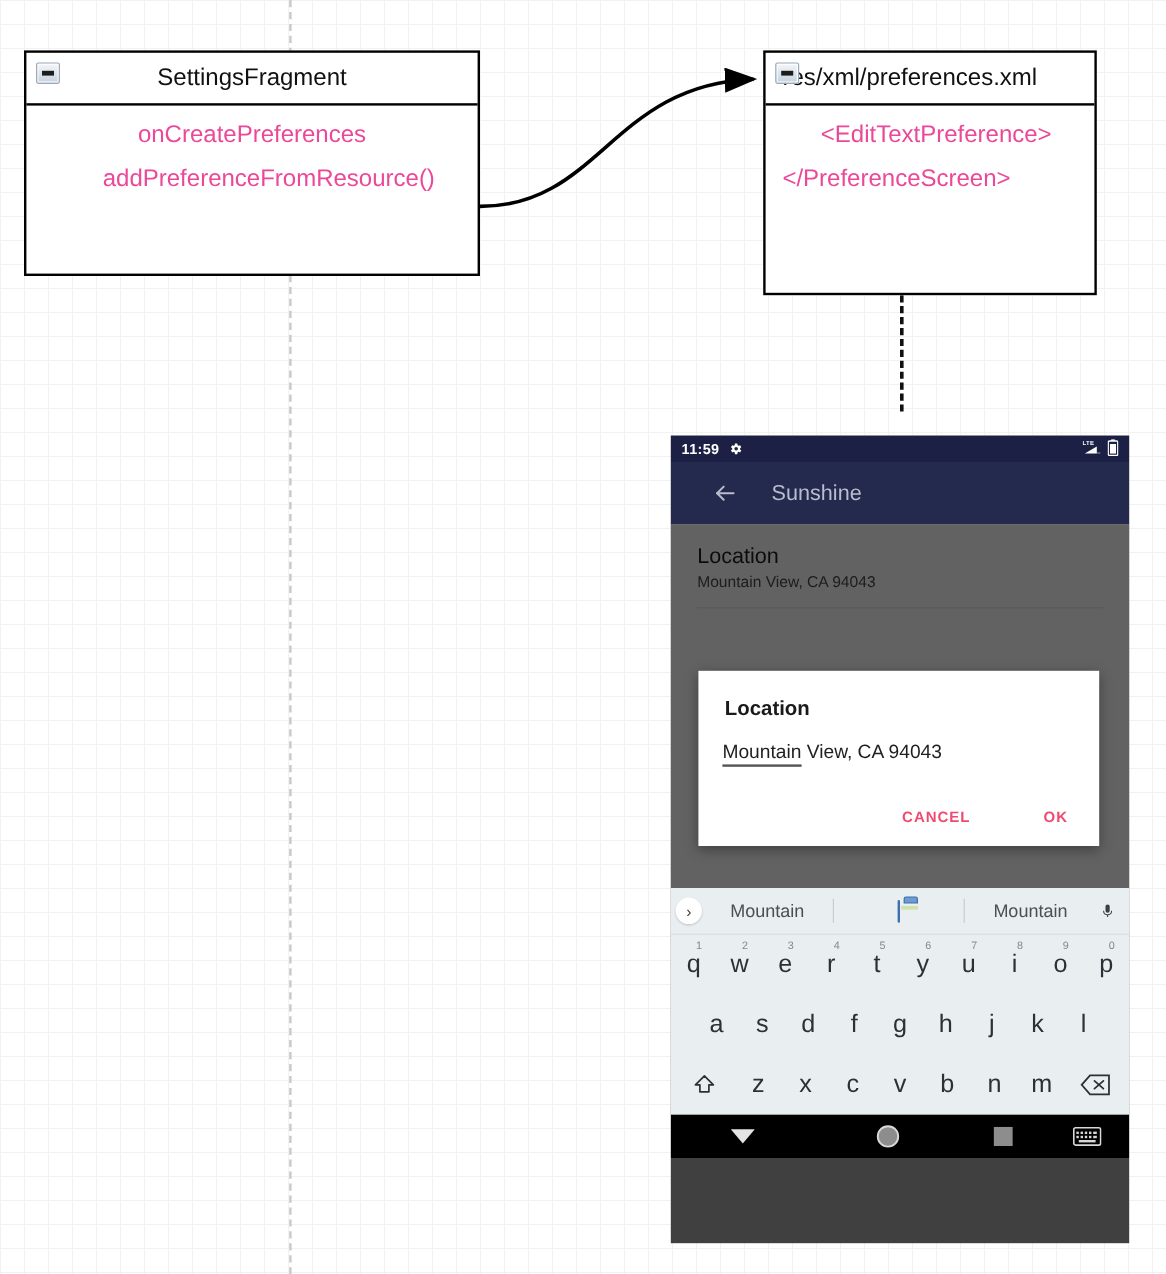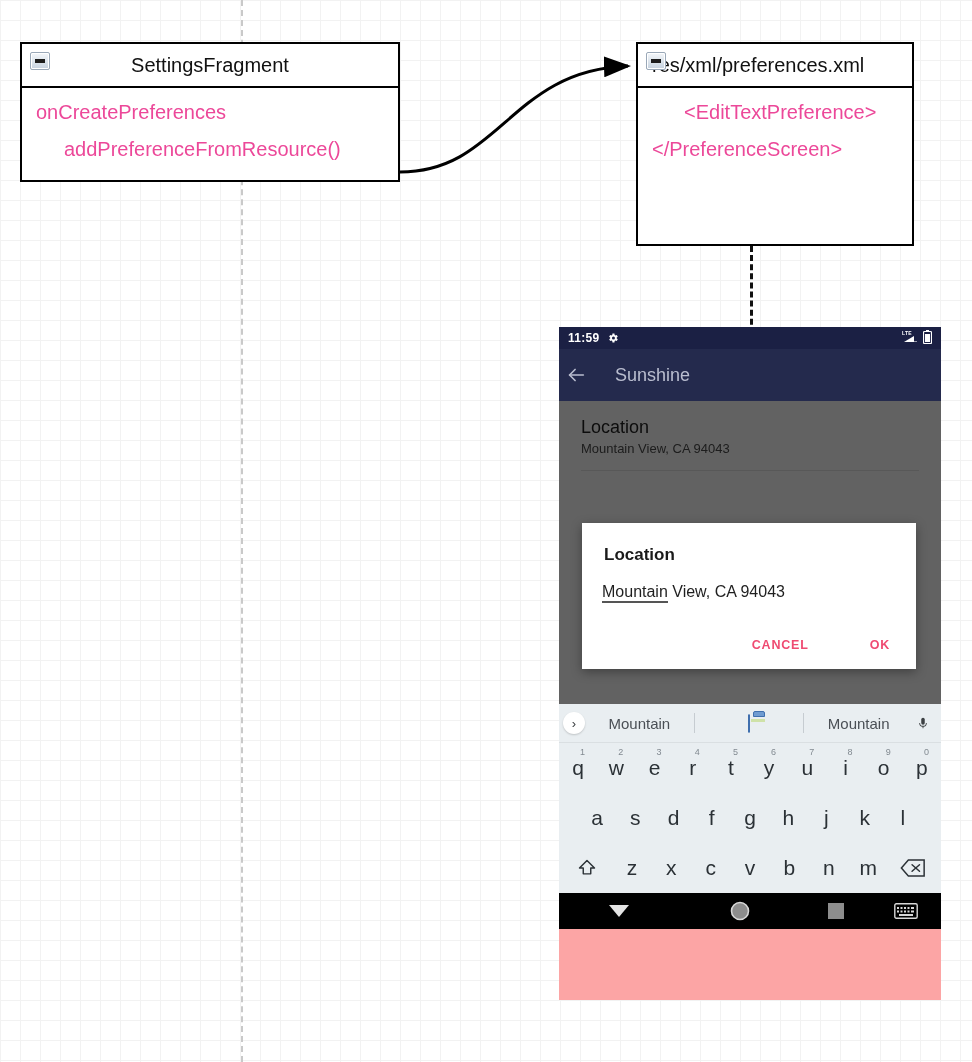--- a/index.html
+++ b/index.html
@@ -68,40 +68,40 @@
   .uml-line.indent-1{padding-left:42px;}
   .uml-line.indent-2{padding-left:46px;}
 
   
   #connector{position:absolute;left:0;top:0;z-index:4;pointer-events:none;}
   #dashed-drop{position:absolute;z-index:4;}
 
   
   #phone{
     position:absolute;
-    left:559px;top:327px;width:382px;height:673px;
-    background:#fca5a5;
+    left:559px;top:363px;width:382px;height:673px;
+    background:#404040;
     overflow:hidden;
     z-index:6;
   }
   .statusbar{
     height:22px;background:#1b2044;color:#ffffff;
     display:flex;align-items:center;
     padding:0 9px;font-size:12px;font-weight:bold;
     letter-spacing:.3px;
   }
   .sb-time{margin-right:7px;}
   .sb-gear{width:12px;height:12px;position:relative;display:inline-block;}
   .sb-gear svg{display:block;}
   .sb-spacer{flex:1;}
   .sb-right{display:flex;align-items:center;gap:5px;}
   .appbar{
     height:52px;background:#242a4d;
     display:flex;align-items:center;
-    padding:0 0 0 4px;
+    padding:0 0 0 32px;
   }
   .appbar-back{width:26px;height:26px;display:flex;align-items:center;justify-content:center;}
   .appbar-title{
     margin-left:26px;color:#b9bdcf;font-size:18px;
   }
   .pref-area{
     position:relative;
     height:303px;
     background:#f5f5f5;
   }
@@ -200,21 +200,21 @@
   <defs>
     <marker id="arrowhead" markerWidth="9" markerHeight="7" refX="8" refY="3.5" orient="auto">
       <polygon points="0 0, 9 3.5, 0 7" fill="#000"></polygon>
     </marker>
   </defs>
   <path d="M 400 172 C 500 172, 510 70, 628 66" stroke="#000" stroke-width="3" fill="none" marker-end="url(#arrowhead)"></path>
 </svg>
 
 <div id="dashed-drop" style="left:750px;top:246px;width:0;height:97px;border-left:3px dashed #111;"></div>
 
-<div class="uml-box" style="left:20px;top:42px;width:380px;height:140px;">
+<div class="uml-box" style="left:20px;top:42px;width:380px;height:188px;text-align:center;">
   <div class="uml-title">
     <span class="collapse-icon"></span>
     <span>SettingsFragment</span>
   </div>
   <div class="uml-body">
     <div class="uml-line">onCreatePreferences</div>
     <div class="uml-line indent-1">addPreferenceFromResource()</div>
   </div>
 </div>
 

